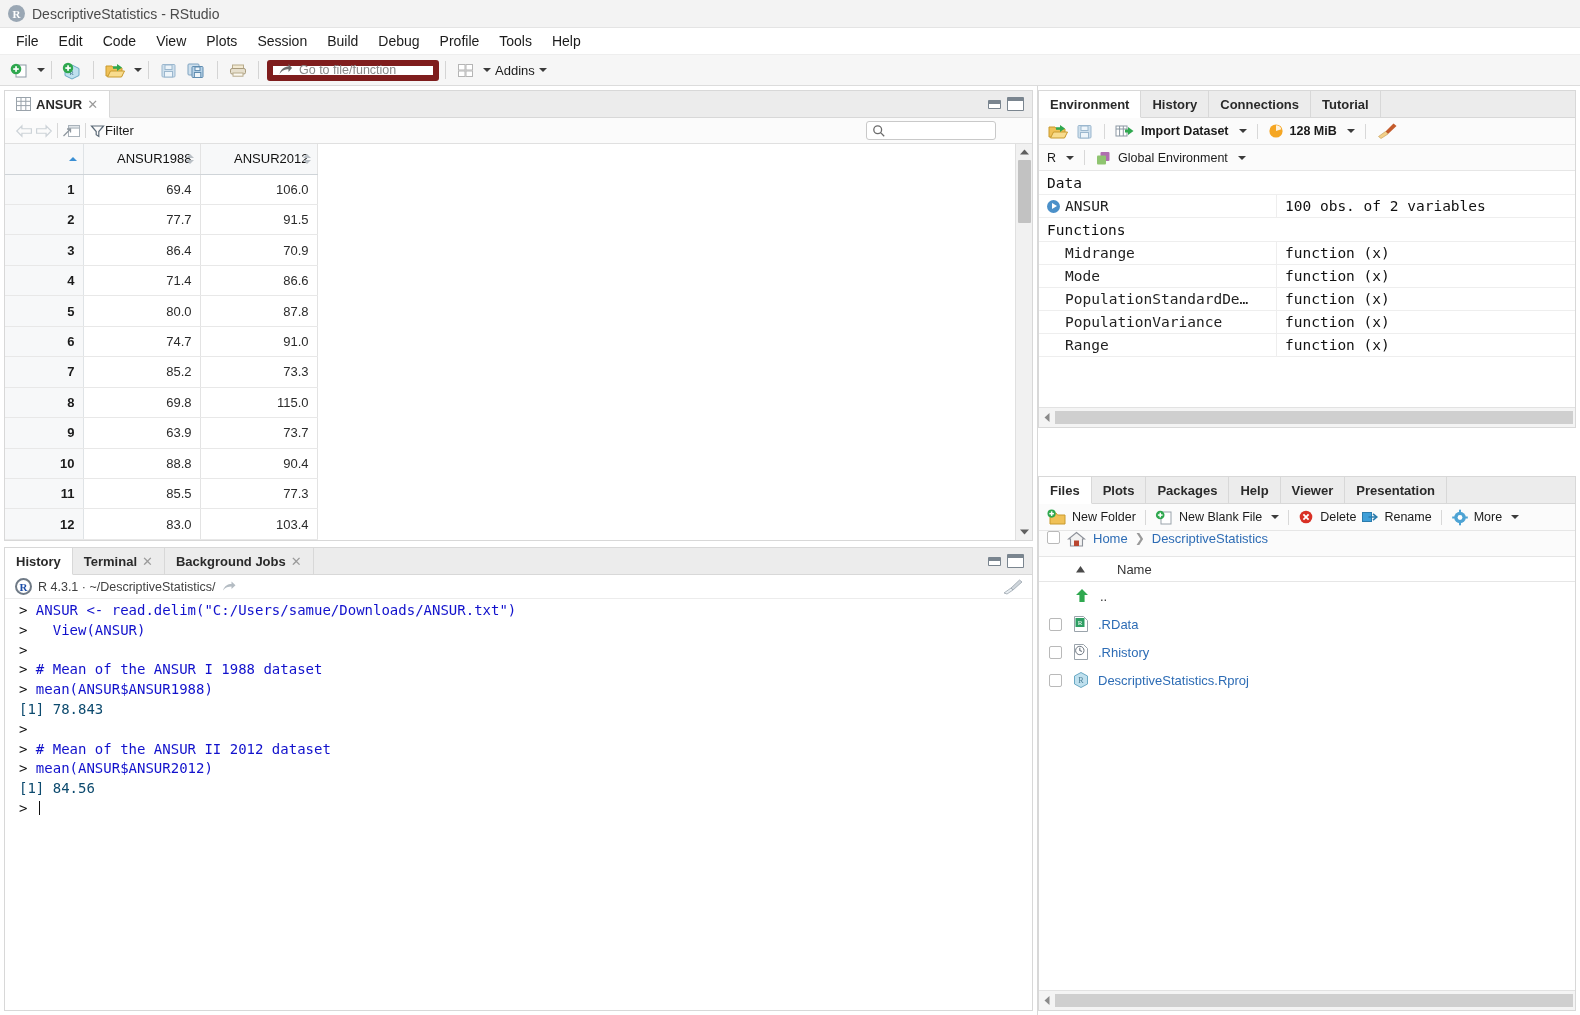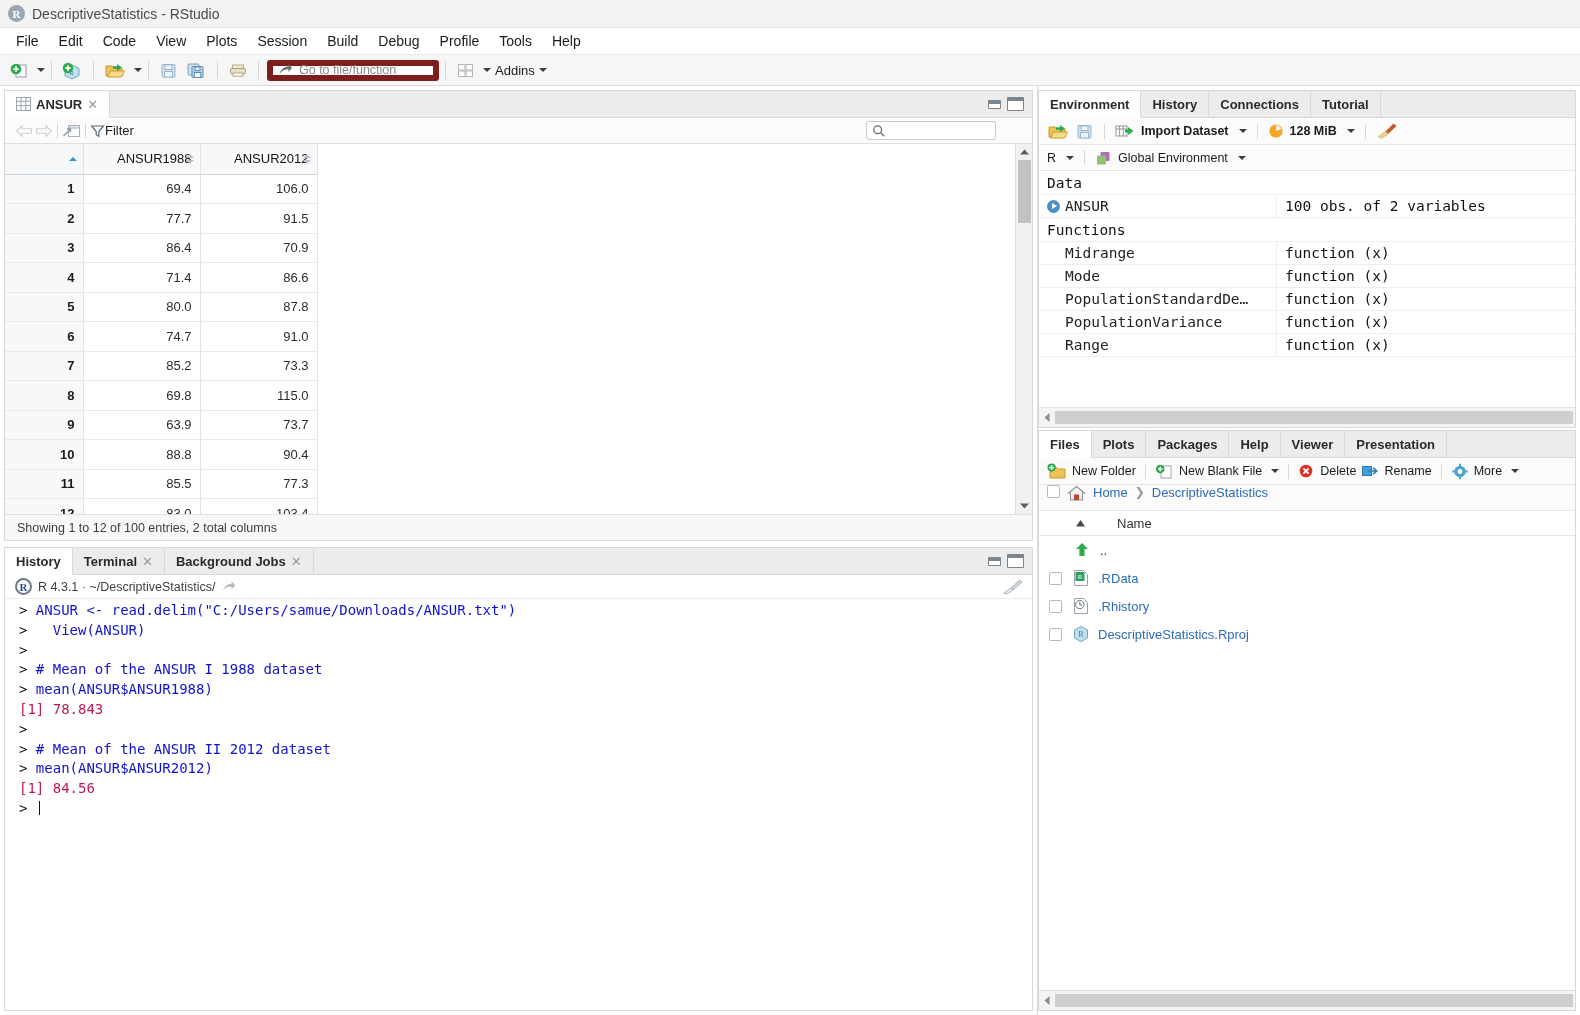--- a/index.html
+++ b/index.html
@@ -61,21 +61,21 @@
     border: 6px solid #7f1d1d; border-radius: 3px;
     background: #ffffff; padding: 0 5px; margin-left: 2px;
   }
   .gotofile .ph { color: #8a8a8a; font-size: 12.5px; margin-left: 6px; }
   .addins-label { font-size: 13px; color: #1b1b1b; margin-left: 4px; }
 
   
   #main { display: flex; width: 1580px; height: 929px; background: #e8eaec; }
   #leftcol { width: 1037px; height: 929px; display: flex; flex-direction: column; background: #fff; }
   #rightcol { width: 543px; height: 929px; display: flex; flex-direction: column; background: #fff;
-              border-left: 1px solid #d8d8d8; }
+              border-left: 1px solid #d8d8d8; gap: 46px; }
 
   
   .pane { display: flex; flex-direction: column; background: #ffffff; border: 1px solid #d8d8d8; }
   .tabstrip {
     height: 27px; background: #ececec;
     display: flex; align-items: stretch; position: relative;
     border-bottom: 1px solid #d8d8d8;
   }
   .tab {
     display: flex; align-items: center; gap: 5px;
@@ -158,21 +158,21 @@
     font-family: "Liberation Serif", serif;
   }
   .console-hdr .ctext { font-size: 12.5px; color: #3f3f3f; }
   .console-out {
     flex: 1; overflow: hidden; background: #ffffff;
     font-family: "DejaVu Sans Mono", monospace; font-size: 14px;
     padding: 2px 0 0 14px; line-height: 19.8px; white-space: pre;
   }
   .c-prompt { color: #111111; }
   .c-code { color: #1111cc; }
-  .c-out { color: #be185d; }
+  .c-out { color: #0c4a6e; }
   .cursor { display: inline-block; width: 1px; height: 14px; background: #111;
             vertical-align: -2px; margin-left: 3px; }
 
   
   #envPane { margin: 4px 4px 2px 0; height: 338px; }
   .env-toolbar {
     height: 27px; background: #fbfbfb; border-bottom: 1px solid #e6e6e6;
     display: flex; align-items: center; padding: 0 8px; gap: 6px; font-weight: bold;
   }
   .env-toolbar2 {
@@ -467,21 +467,20 @@
           <div class="thumb"></div>
           <div class="track"></div>
           <div class="sbtn">
             <svg width="11" height="8" viewBox="0 0 11 8">
                 <polygon points="5.5,6.5 10,1.5 1,1.5" fill="#5f5f5f"></polygon>
               </svg>
           </div>
         </div>
       </div>
 
-      <div class="dv-status">Showing 1 to 12 of 100 entries, 2 total columns</div>
     </div>
 
     <div class="pane" id="consolePane">
       <div class="tabstrip">
         <div class="tab active">
           <span>History</span>
         </div>
         <div class="tab">
           <span>Terminal</span>
           <span class="x">✕</span>

